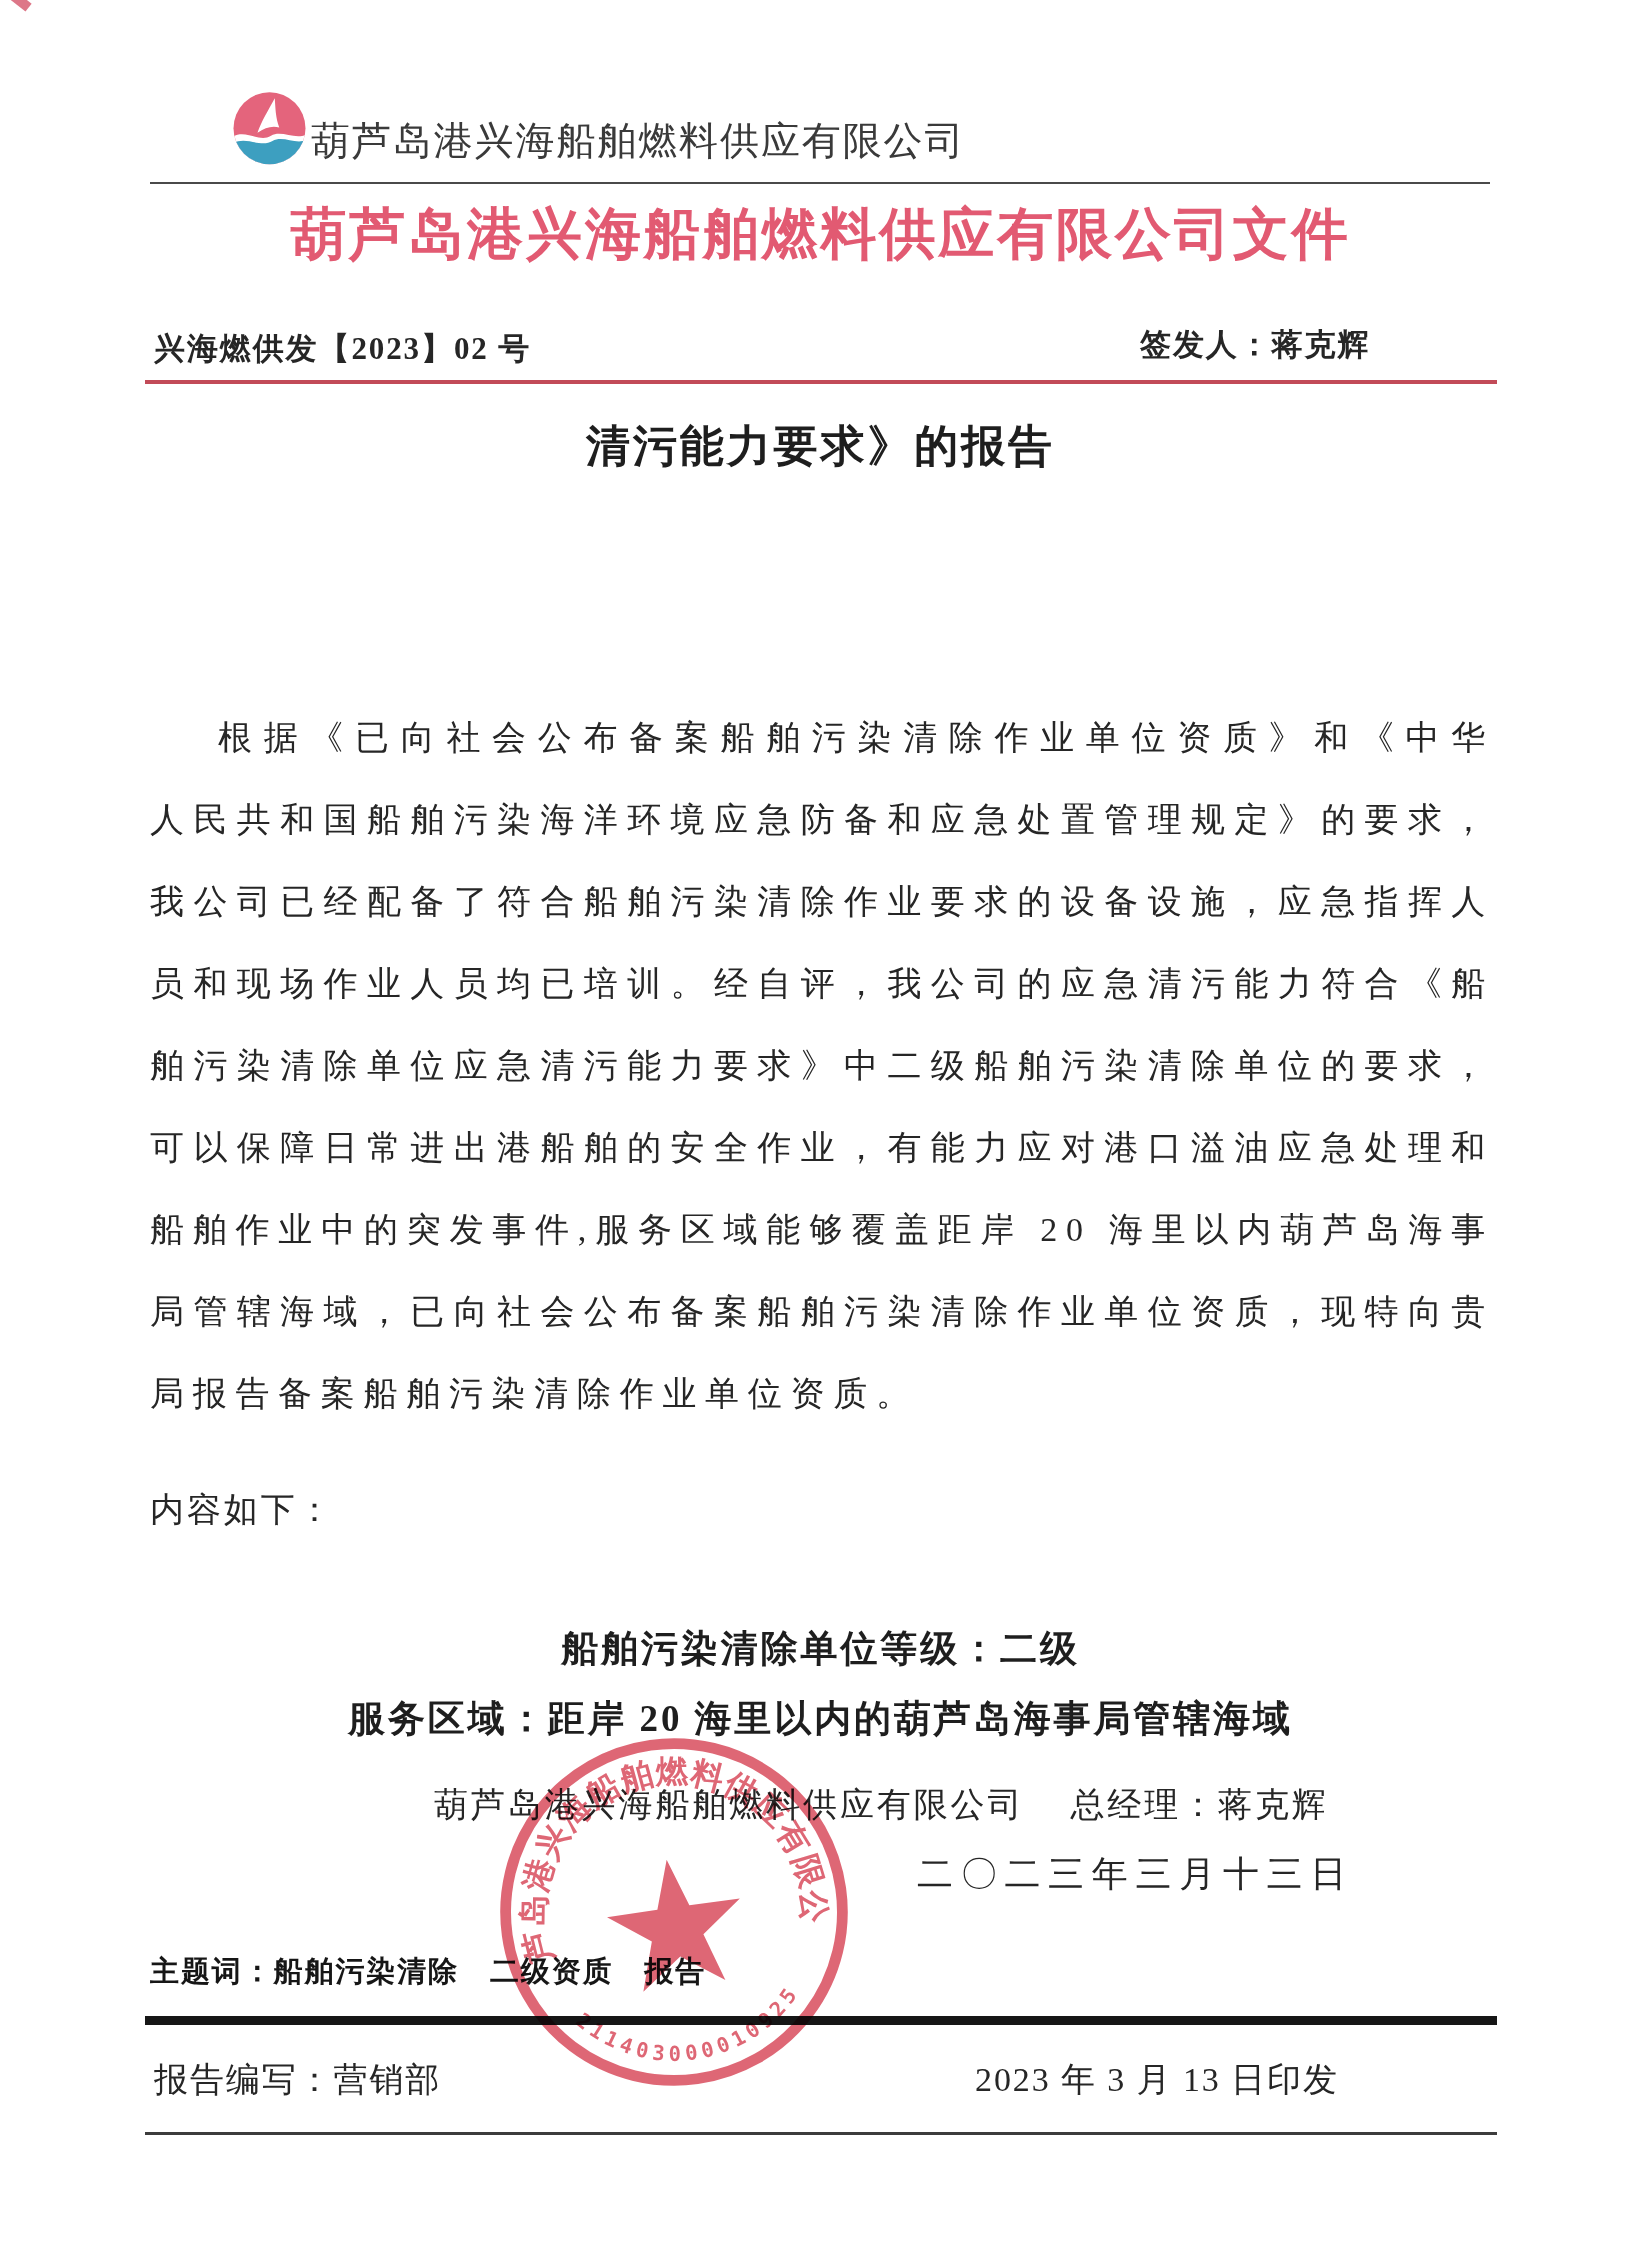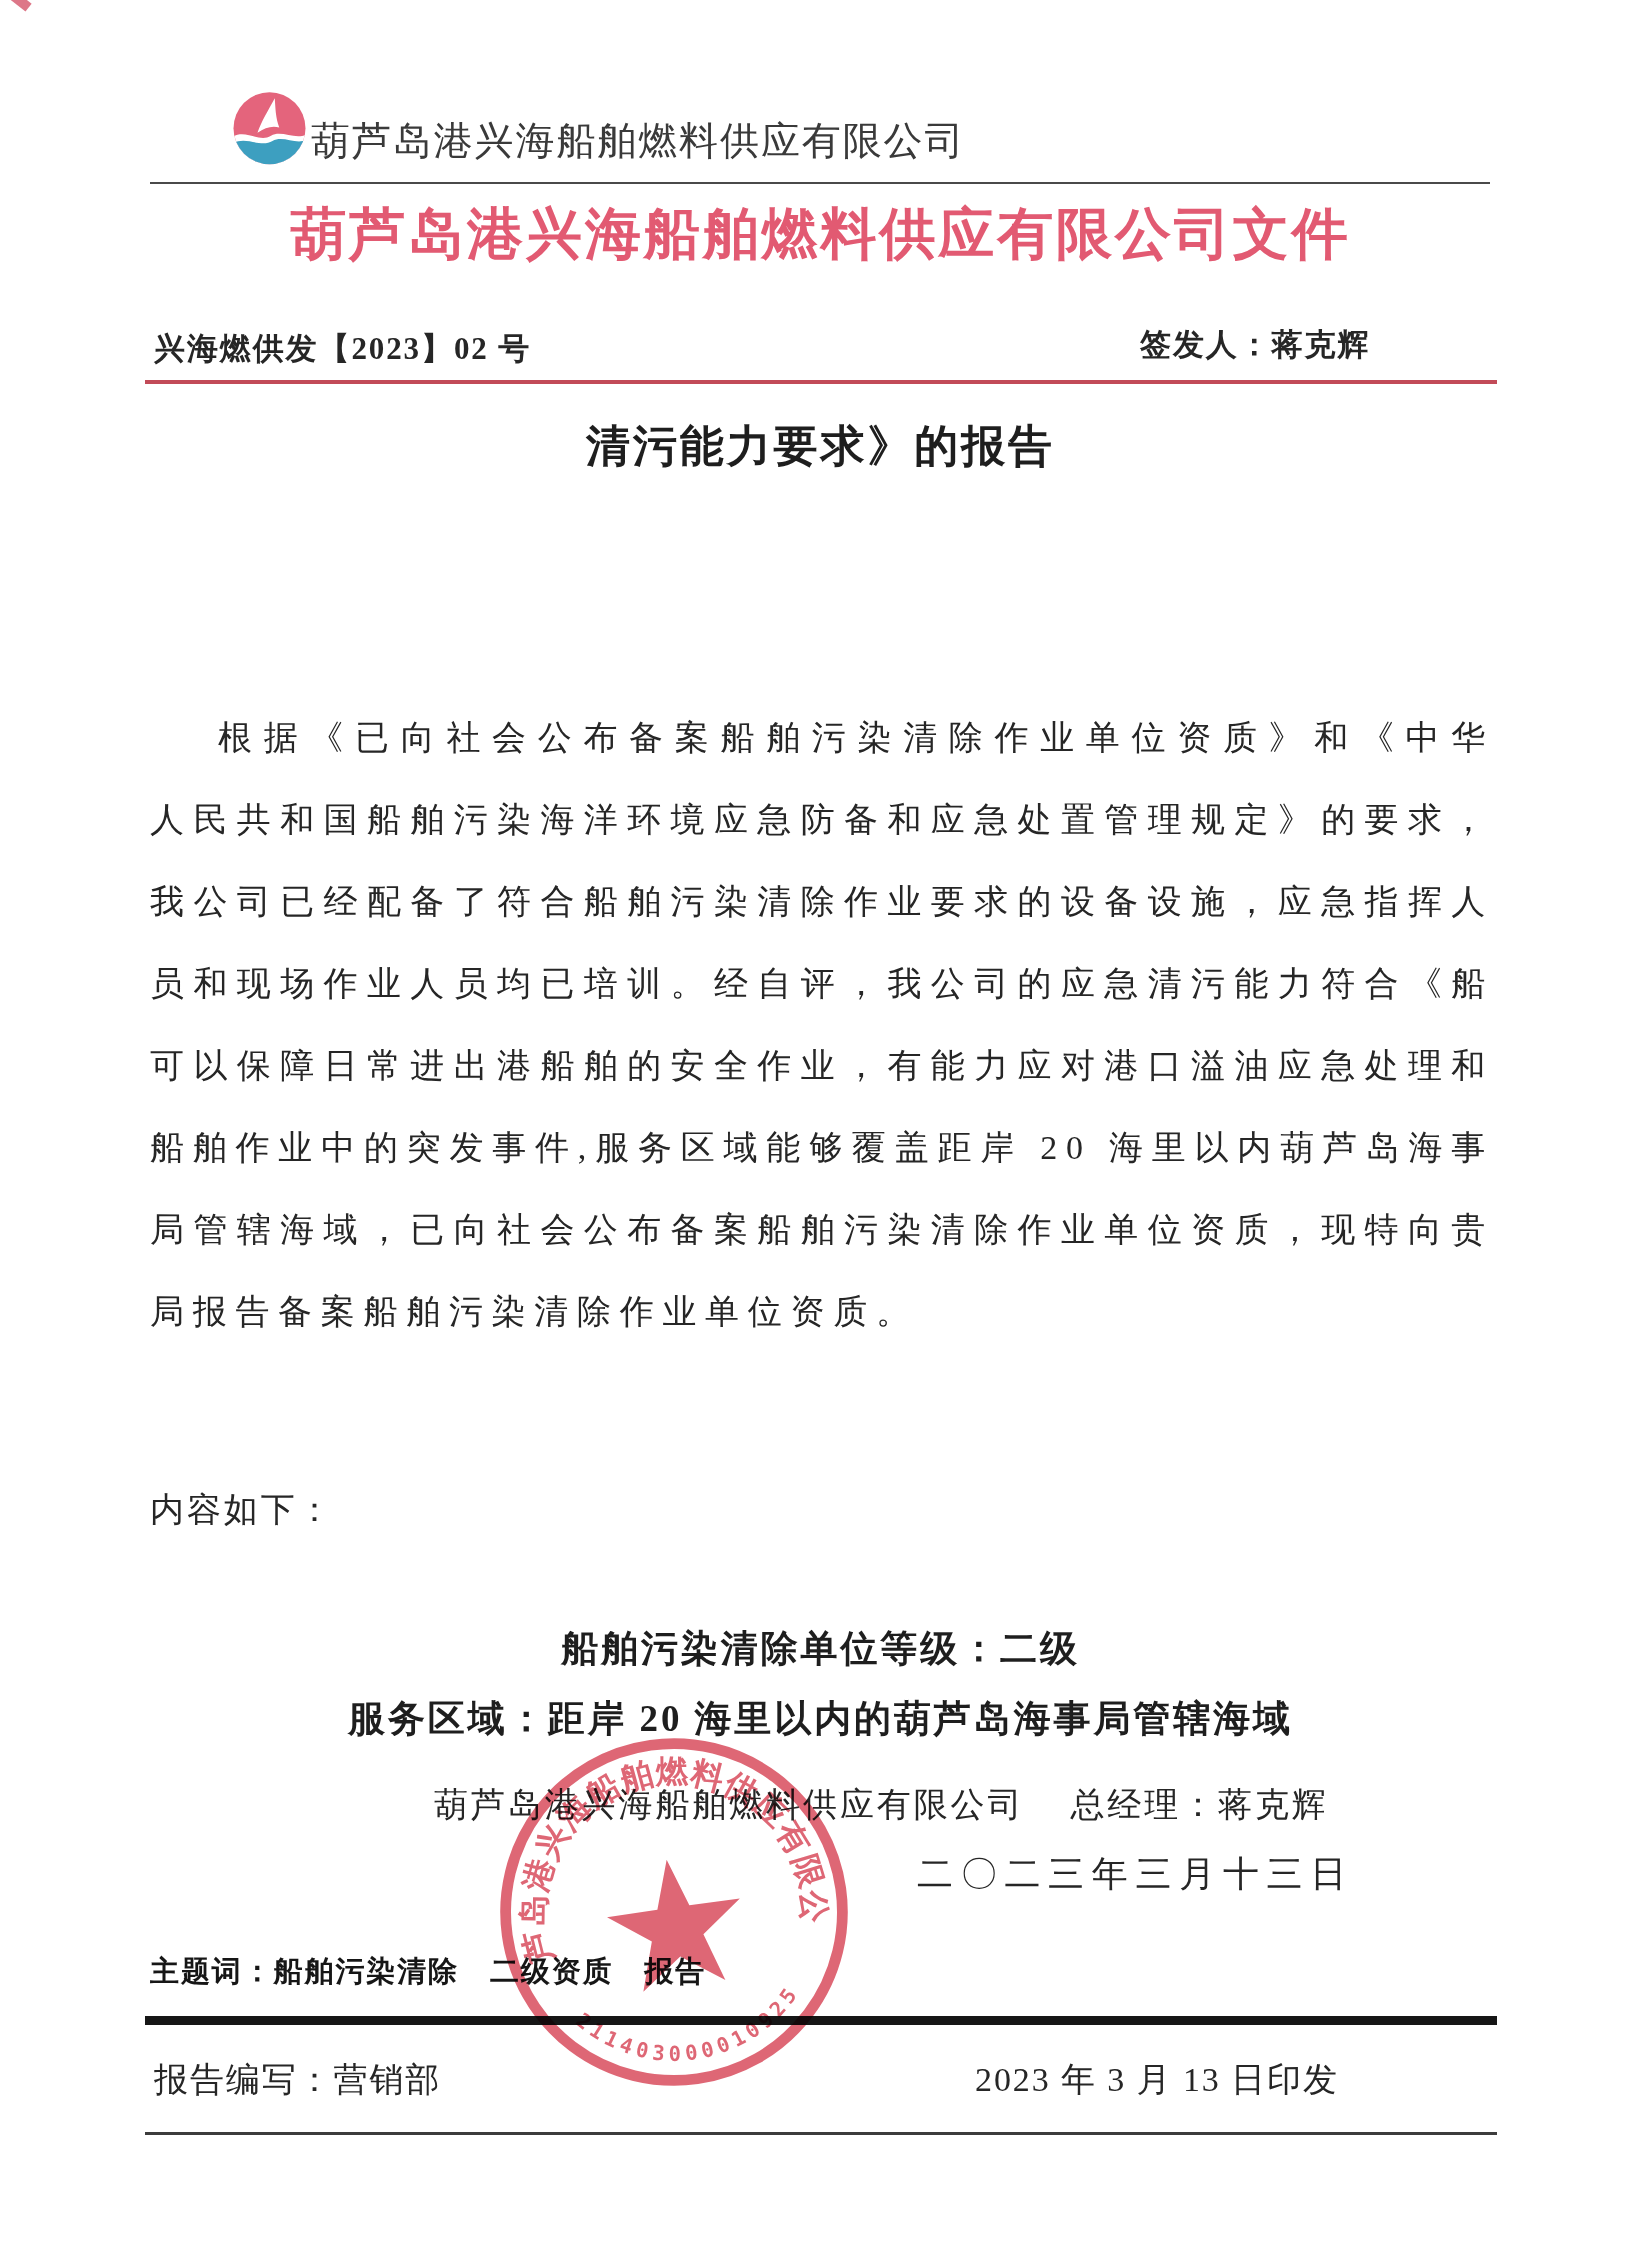--- a/index.html
+++ b/index.html
@@ -108,20 +108,21 @@
   <div class="abs main-title">
     <div>清污能力要求》的报告</div>
   </div>
 
 
   <div class="abs body-block">
     <div class="body-line first">根据《已向社会公布备案船舶污染清除作业单位资质》和《中华</div>
     <div class="body-line">人民共和国船舶污染海洋环境应急防备和应急处置管理规定》的要求，</div>
     <div class="body-line">我公司已经配备了符合船舶污染清除作业要求的设备设施，应急指挥人</div>
     <div class="body-line">员和现场作业人员均已培训。经自评，我公司的应急清污能力符合《船</div>
+    <div class="body-line">舶污染清除单位应急清污能力要求》中二级船舶污染清除单位的要求，</div>
     <div class="body-line">可以保障日常进出港船舶的安全作业，有能力应对港口溢油应急处理和</div>
     <div class="body-line">船舶作业中的突发事件,服务区域能够覆盖距岸 20 海里以内葫芦岛海事</div>
     <div class="body-line">局管辖海域，已向社会公布备案船舶污染清除作业单位资质，现特向贵</div>
     <div class="body-line last">局报告备案船舶污染清除作业单位资质。</div>
   </div>
 
   <div class="abs content-intro">内容如下：</div>
 
   <div class="abs grade-line">船舶污染清除单位等级：二级</div>
   <div class="abs service-line">服务区域：距岸 20 海里以内的葫芦岛海事局管辖海域</div>

